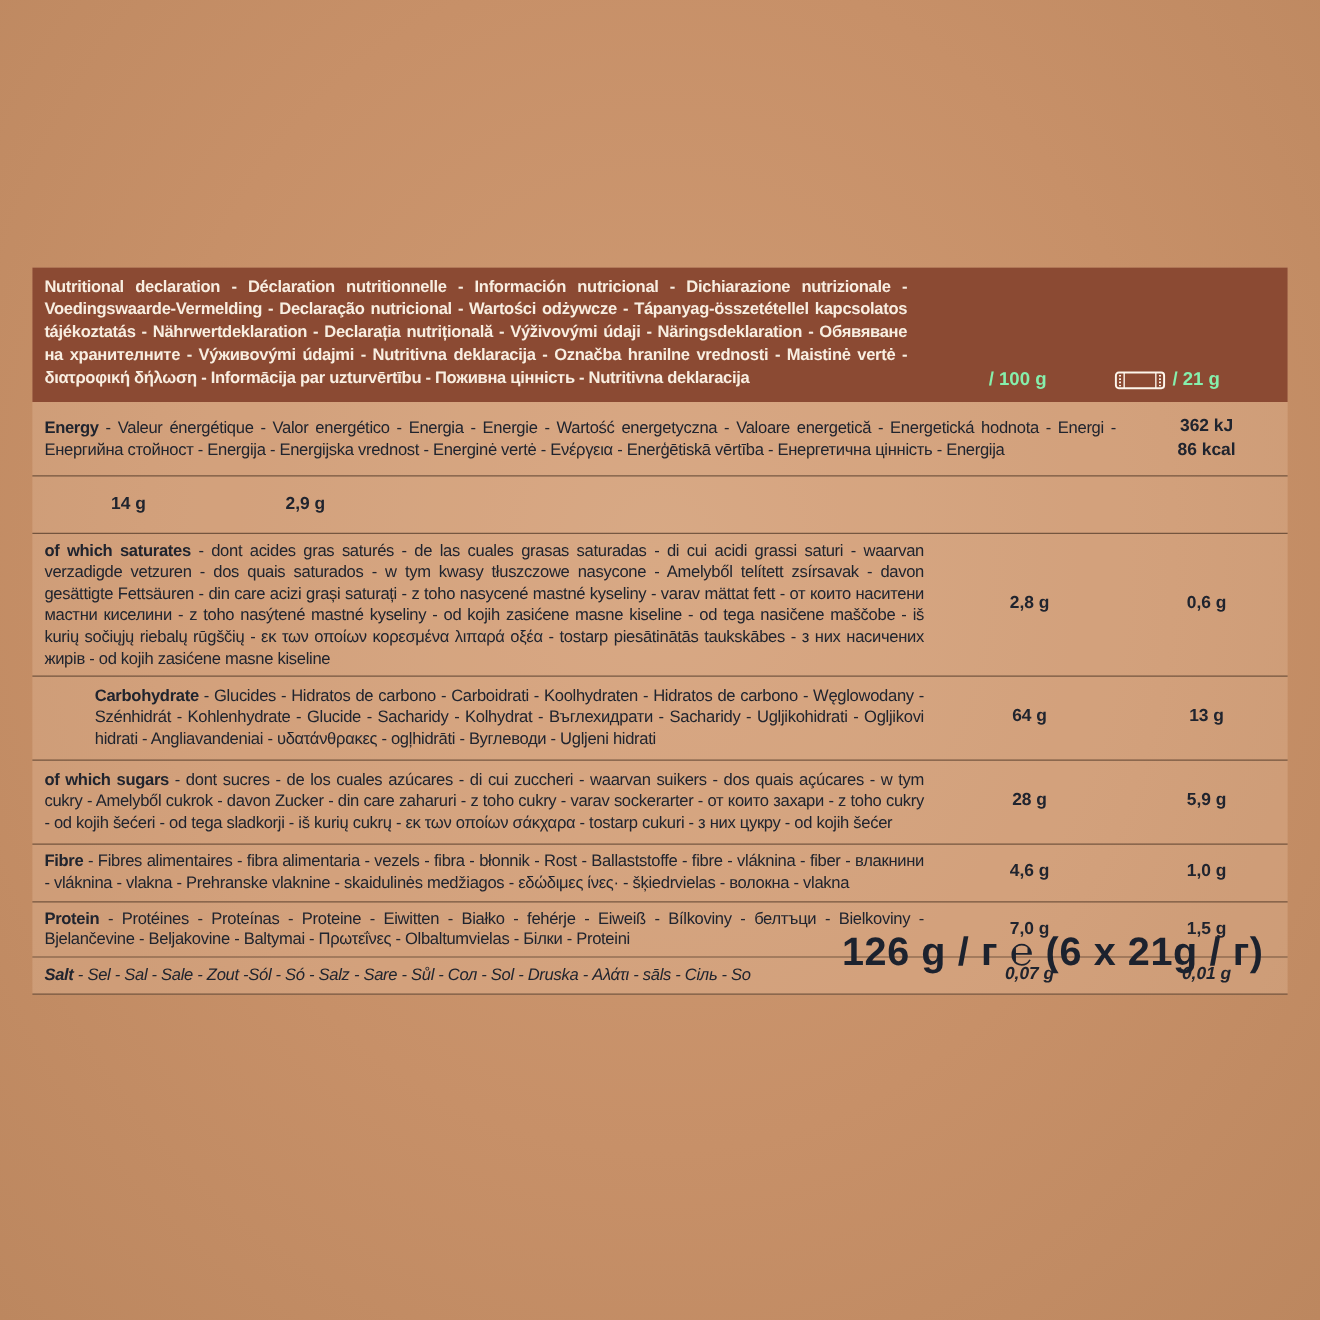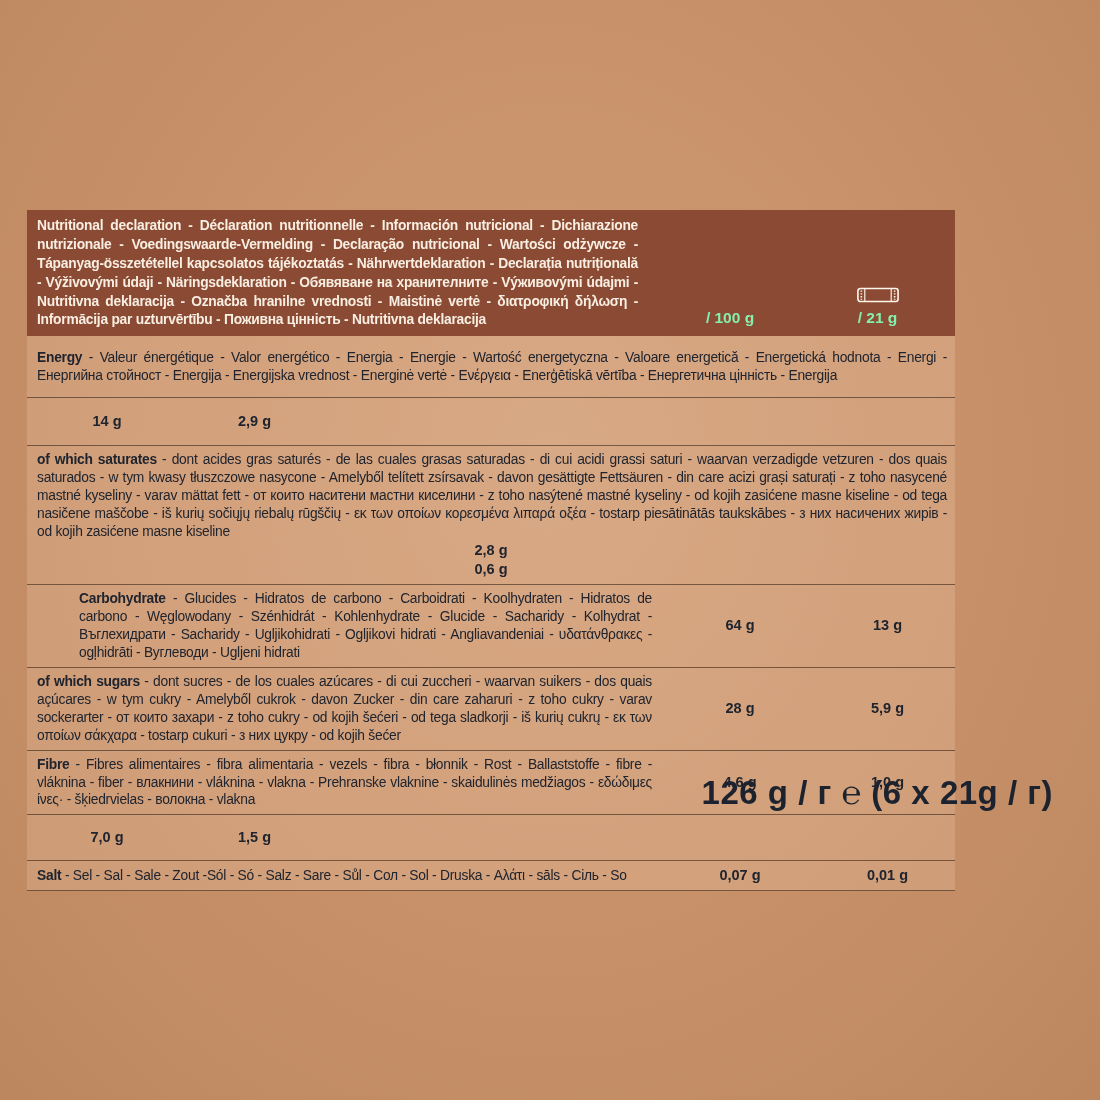--- a/index.html
+++ b/index.html
@@ -5,39 +5,39 @@
   html,body{margin:0;padding:0;}
   body{
     width:1100px;height:1100px;
     font-family:"Liberation Sans", sans-serif;
     background:radial-gradient(ellipse at 50% 42%, #cf9b74 0%, #c79068 55%, #bc875f 100%);
     overflow:hidden;
   }
   .stage{position:relative;width:1100px;height:1100px;}
 
   .card{
-    position:absolute;left:27px;top:210px;width:928px;
+    position:absolute;left:27px;top:223px;width:1046px;
     background:rgba(255,226,198,0.20);
   }
 
   
   .header{
     background:#8b4a33;color:#f8eee1;
     display:flex;align-items:stretch;
     padding:7px 10px 6px 10px;
     min-height:99px;box-sizing:content-box;
   }
   .header-title{
     flex:1;font-weight:bold;font-size:13.8px;line-height:1.37;
     text-align:justify;letter-spacing:-0.25px;padding-right:12px;
   }
   .header-cols{width:295px;display:flex;align-items:flex-end;flex:none;padding-bottom:3px;}
   .hcol{text-align:center;font-weight:bold;font-size:15.5px;color:#86efac;}
   .hcol-100{width:160px;flex:none;}
-  .hcol-21{width:135px;flex:none;display:flex;flex-direction:column;align-items:center;gap:5px;}
+  .hcol-21{width:135px;flex:none;display:flex;align-items:center;gap:5px;}
   .bar-icon{display:block;}
 
   
   .row{
     display:flex;align-items:center;
     border-bottom:1px solid rgba(58,38,26,0.62);
     padding:5px 0;box-sizing:border-box;
   }
   .row-label{
     flex:1;padding:0 8px 0 10px;
@@ -47,26 +47,26 @@
   .row-label .lead{font-weight:bold;}
   .val{
     flex:none;text-align:center;font-weight:bold;font-size:14.5px;
     color:#20242e;white-space:pre-line;line-height:1.32;
   }
   .val-100{width:160px;}
   .val-21{width:135px;}
 
   .r-energy{min-height:62px;}
   .r-fat{min-height:48px;}
-  .r-saturates{min-height:102px;flex-direction:column;}
+  .r-saturates{min-height:102px;}
   .r-carbohydrate{min-height:70px;padding-left:42px;}
   .r-sugars{min-height:70px;}
   .r-fibre{min-height:48px;}
   .r-protein{min-height:46px;}
-  .r-salt{min-height:27px;}
+  .r-salt{min-height:27px;font-style:italic;}
 
   
   .footer-total{
     position:absolute;left:27px;top:774px;width:1046px;box-sizing:border-box;
     text-align:right;padding-right:20px;
     font-weight:bold;font-size:33px;letter-spacing:0.5px;color:#1c222e;
     font-family:"Liberation Sans","DejaVu Sans",sans-serif;
   }
 </style>
 </head>
@@ -88,20 +88,22 @@
             <line x1="5.6" y1="4.2" x2="5.6" y2="14" stroke="#fdf6ec" stroke-width="1.7" stroke-dasharray="1.5 1.4"></line>
             <line x1="40.4" y1="4.2" x2="40.4" y2="14" stroke="#fdf6ec" stroke-width="1.7" stroke-dasharray="1.5 1.4"></line>
           </svg>
           <span>/ 21 g</span>
         </div>
       </div>
     </div>
 
     <div class="row r-energy">
       <div class="row-label"><span class="lead">Energy</span><span> - Valeur énergétique - Valor energético - Energia - Energie - Wartość energetyczna -  Valoare energetică - Energetická hodnota - Energi - Енергийна стойност - Energija  - Energijska vrednost - Energinė vertė - Ενέργεια - Enerģētiskā vērtība - Енергетична цінність - Energija</span></div>
+      <div class="val val-21">362 kJ
+86 kcal</div>
     </div>
 
     <div class="row r-fat">
       <div class="val val-100">14 g</div>
       <div class="val val-21">2,9 g</div>
     </div>
 
     <div class="row r-saturates">
       <div class="row-label"><span class="lead">of which saturates</span><span> - dont acides gras saturés - de las cuales grasas saturadas  - di cui acidi grassi saturi - waarvan verzadigde vetzuren - dos quais saturados - w tym kwasy tłuszczowe nasycone - Amelyből telített zsírsavak - davon gesättigte Fettsäuren - din care acizi grași saturați - z toho nasycené mastné kyseliny - varav mättat fett - от които наситени мастни киселини - z toho nasýtené mastné kyseliny  - od kojih zasićene masne kiseline - od tega nasičene maščobe - iš kurių sočiųjų riebalų rūgščių - εκ των οποίων κορεσμένα λιπαρά οξέα - tostarp piesātinātās taukskābes - з них насичених жирів - od kojih zasićene masne kiseline</span></div>
       <div class="val val-100">2,8 g</div>
@@ -120,20 +122,21 @@
       <div class="val val-21">5,9 g</div>
     </div>
 
     <div class="row r-fibre">
       <div class="row-label"><span class="lead">Fibre</span><span> - Fibres alimentaires - fibra alimentaria - vezels - fibra - błonnik - Rost - Ballaststoffe - fibre - vláknina - fiber - влакнини - vláknina - vlakna - Prehranske vlaknine - skaidulinės medžiagos - εδώδιμες ίνες· - šķiedrvielas - волокна - vlakna</span></div>
       <div class="val val-100">4,6 g</div>
       <div class="val val-21">1,0 g</div>
     </div>
 
     <div class="row r-protein">
+      <div class="row-label"><span class="lead">Protein</span><span> - Protéines - Proteínas - Proteine - Eiwitten - Białko - fehérje - Eiweiß - Bílkoviny - белтъци - Bielkoviny - Bjelančevine - Beljakovine - Baltymai - Πρωτεΐνες - Olbaltumvielas - Білки - Proteini</span></div>
       <div class="val val-100">7,0 g</div>
       <div class="val val-21">1,5 g</div>
     </div>
 
     <div class="row r-salt">
       <div class="row-label"><span class="lead">Salt</span><span> - Sel - Sal - Sale - Zout -Sól - Só - Salz - Sare - Sůl - Сол - Sol - Druska  - Αλάτι - sāls - Сіль - So</span></div>
       <div class="val val-100">0,07 g</div>
       <div class="val val-21">0,01 g</div>
     </div>
 

